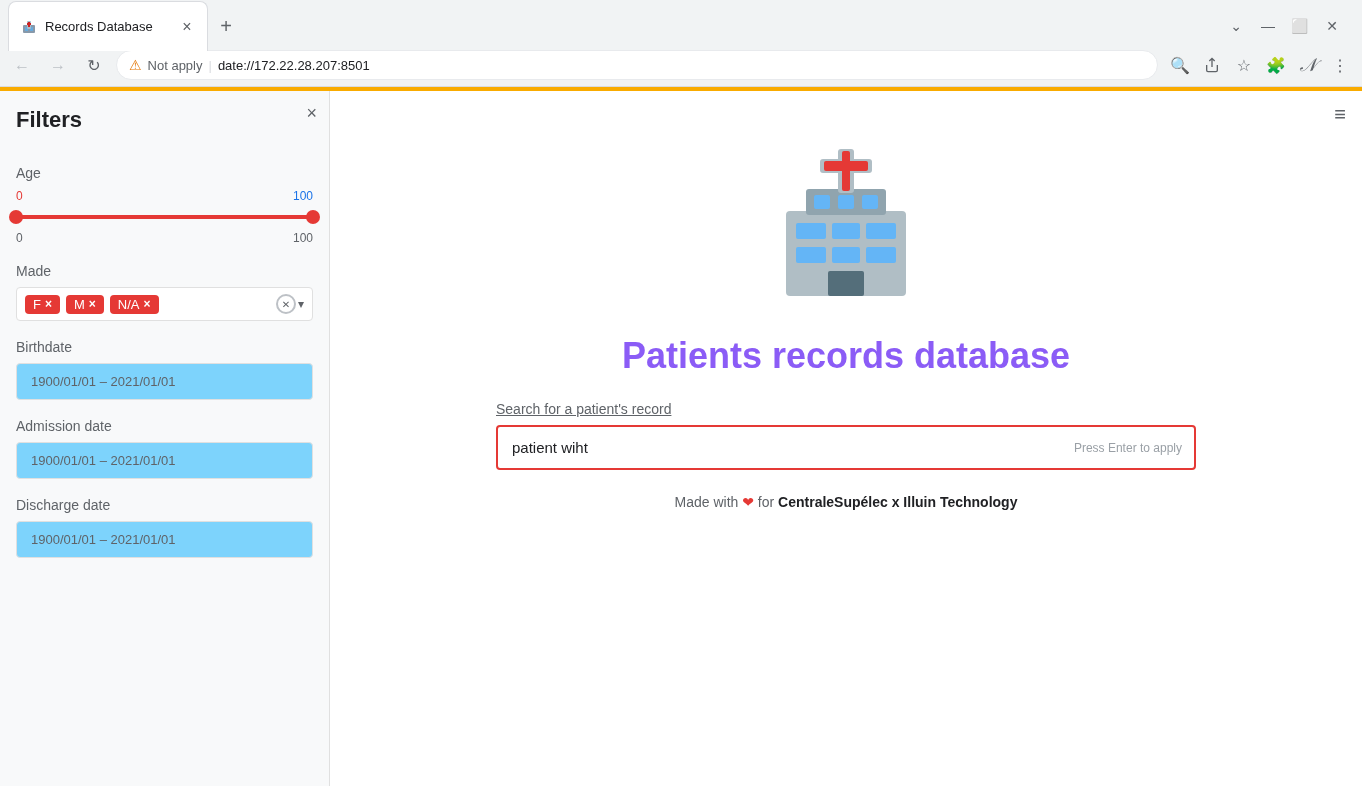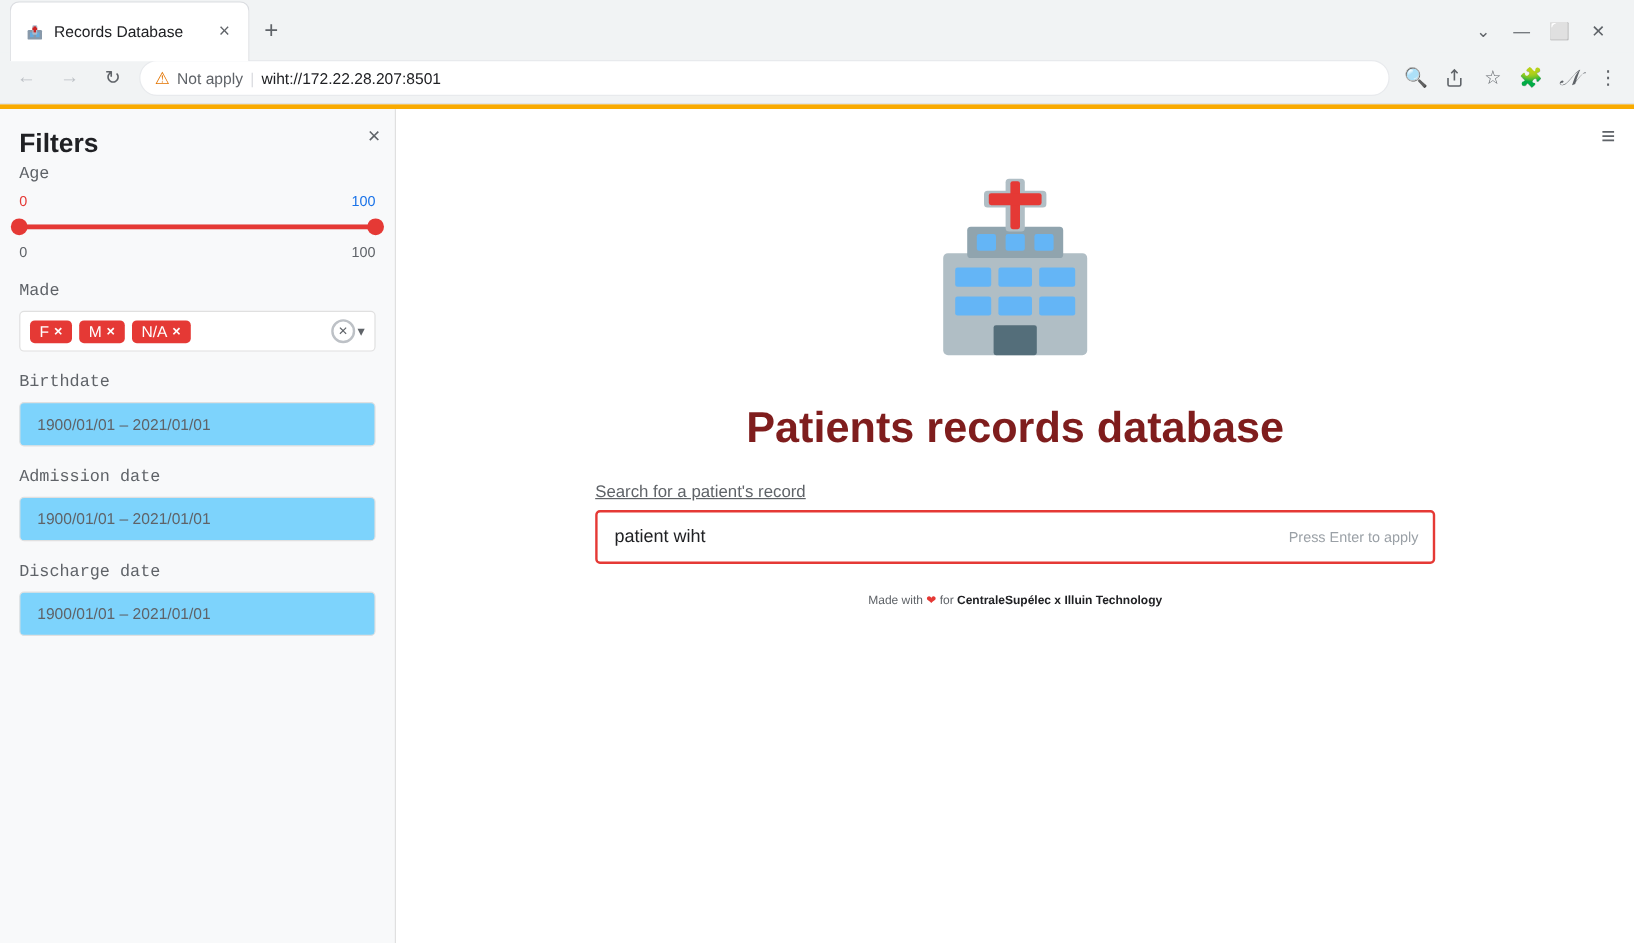--- a/index.html
+++ b/index.html
@@ -167,30 +167,29 @@
       top: 12px;
       right: 12px;
       font-size: 18px;
       color: #5f6368;
       cursor: pointer;
     }
     .filters-title {
       font-size: 22px;
       font-weight: 600;
       color: #202124;
-      margin-bottom: 4px;
+      margin-bottom: 32px;
     }
     .filter-section {
       margin-bottom: 18px;
     }
     .filter-label {
       font-size: 14px;
       color: #5f6368;
       margin-bottom: 8px;
-      font-family: Liberation Mono, monospace;
     }
     .age-range-values {
       display: flex;
       justify-content: space-between;
       font-size: 12px;
       color: #5f6368;
       margin-bottom: 4px;
     }
     .age-range-values .min { color: #e53935; }
     .age-range-values .max { color: #1a73e8; }
@@ -322,21 +321,21 @@
     
     .hospital-icon {
       width: 180px;
       height: 180px;
       margin-bottom: 24px;
     }
 
     .page-title {
       font-size: 36px;
       font-weight: 700;
-      color: #7f1d1d;
+      color: #8b5cf6;
       margin-bottom: 24px;
       text-align: left;
     }
 
     .search-section {
       width: 700px;
       max-width: 90%;
     }
     .search-label {
       font-size: 14px;
@@ -363,21 +362,21 @@
       right: 12px;
       top: 50%;
       transform: translateY(-50%);
       font-size: 12px;
       color: #9aa0a6;
       pointer-events: none;
     }
 
     .footer {
       margin-top: 24px;
-      font-size: 10px;
+      font-size: 14px;
       color: #5f6368;
       text-align: center;
     }
     .footer .heart { color: #e53935; }
     .footer strong { color: #202124; }
 
     
     ::-webkit-scrollbar { width: 6px; }
     ::-webkit-scrollbar-track { background: #f1f1f1; }
     ::-webkit-scrollbar-thumb { background: #ccc; border-radius: 3px; }
@@ -411,21 +410,21 @@
   </div>
 
   <div class="address-bar">
     <div class="nav-btn disabled">←</div>
     <div class="nav-btn disabled">→</div>
     <div class="nav-btn">↻</div>
     <div class="address-input">
       <span class="warning">⚠</span>
       <span style="font-size:13px;color:#5f6368;">Not apply</span>
       <span style="color:#dadce0;">|</span>
-      <span class="url-text">wiht://172.22.28.207:8501</span>
+      <span class="url-text">date://172.22.28.207:8501</span>
     </div>
     <div class="toolbar-icons">
       <div class="toolbar-icon">🔍</div>
       <div class="toolbar-icon">
         <svg width="16" height="16" viewBox="0 0 24 24" fill="none" stroke="#5f6368" stroke-width="2">
             <path d="M4 12v8a2 2 0 002 2h12a2 2 0 002-2v-8M16 6l-4-4-4 4M12 2v13"></path>
           </svg>
       </div>
       <div class="toolbar-icon">☆</div>
       <div class="toolbar-icon">🧩</div>

